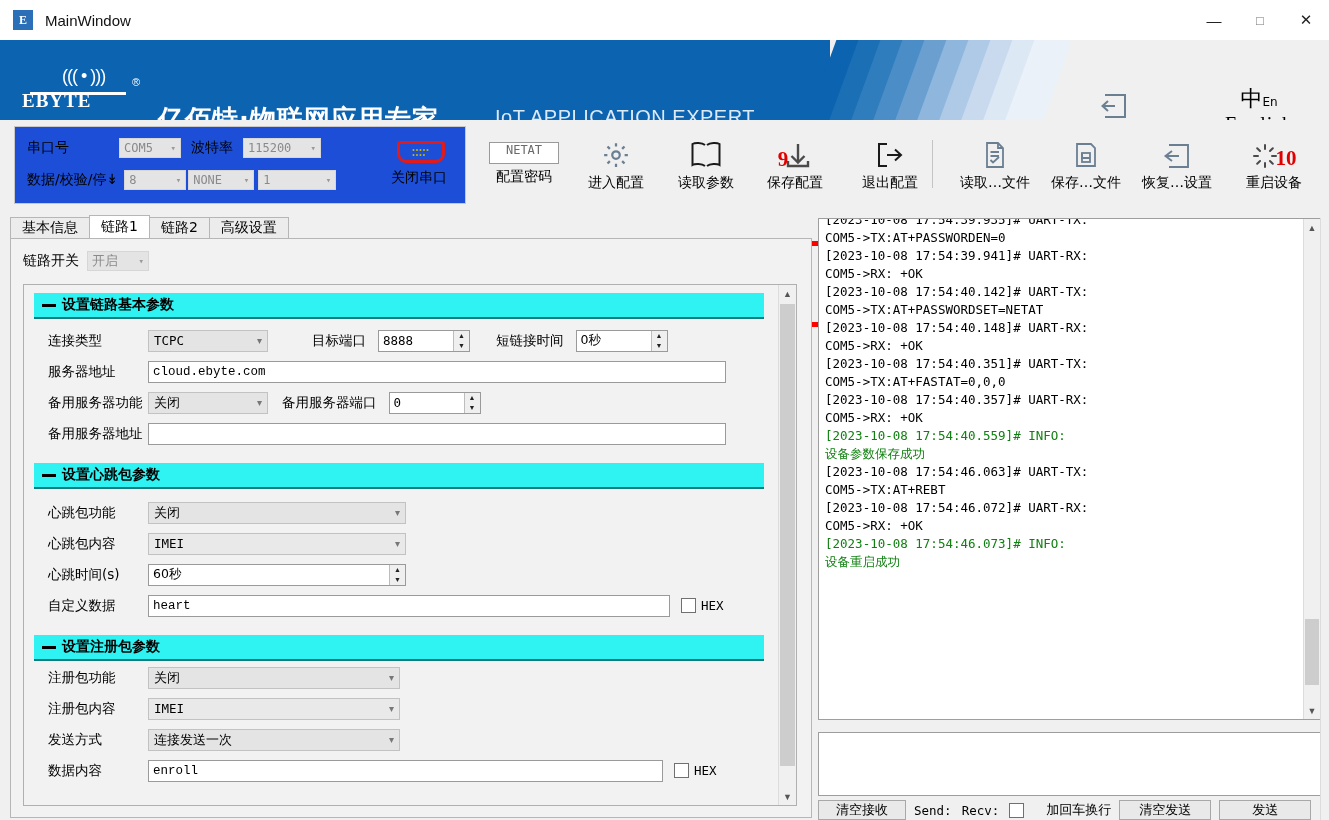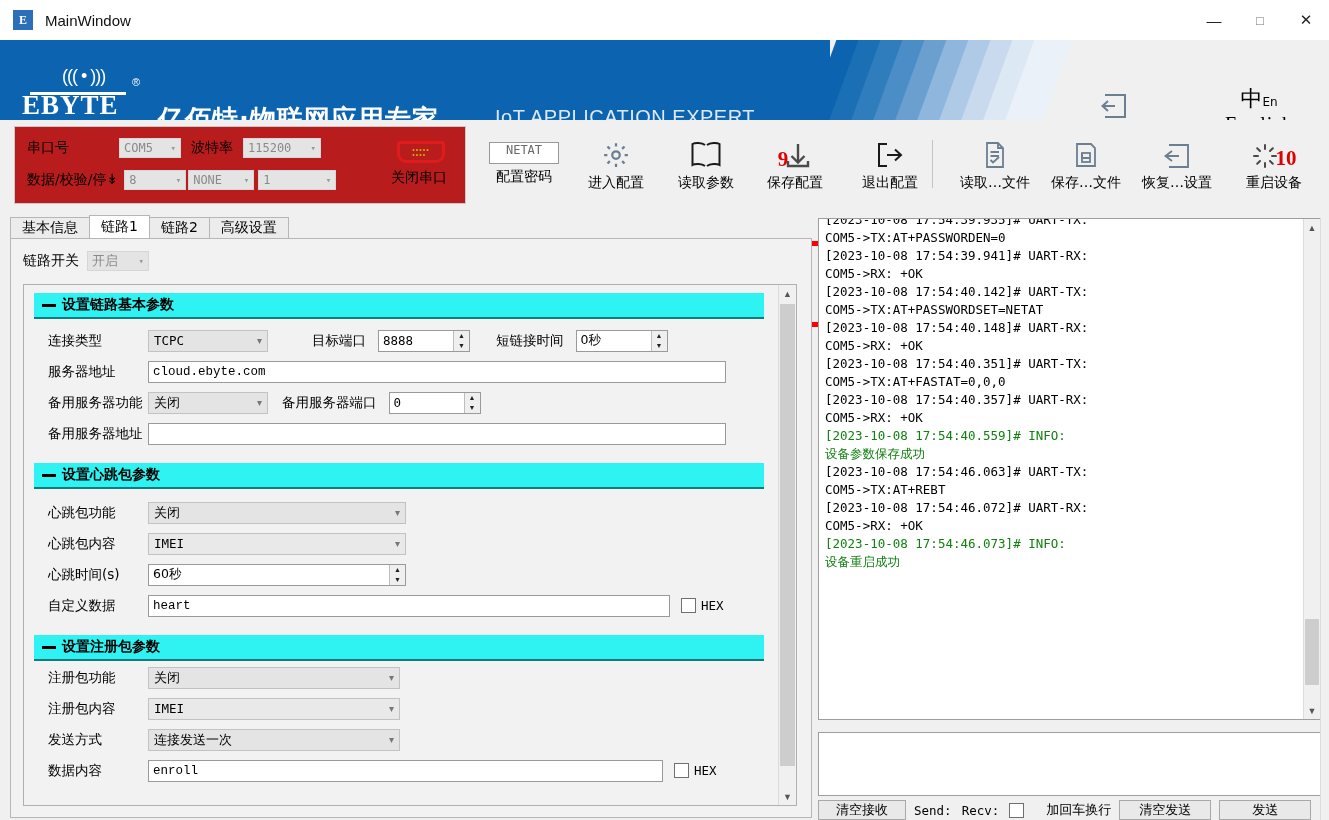--- a/index.html
+++ b/index.html
@@ -16,35 +16,35 @@
   .winbtns{position:absolute;right:0;top:0;height:40px;display:flex;}
   .winbtn{width:46px;height:40px;display:flex;align-items:center;justify-content:center;
      font-size:15px;color:#222;}
   .winbtn.mx{font-size:13px;color:#777;}
   
   .banner{height:80px;background:#f0f0f0;position:relative;overflow:hidden;}
   .banner-blue{position:absolute;left:0;top:0;width:830px;height:80px;background:#0c63b0;}
   .stripes{position:absolute;left:820px;top:0;width:250px;height:80px;overflow:hidden;}
   .stripe{position:absolute;top:-10px;width:38px;height:110px;transform:skewX(-20deg);}
   .logo{position:absolute;left:22px;top:44px;width:128px;height:34px;}
-  .logo-txt{font-family:"Liberation Serif",serif;font-weight:bold;font-size:27px;color:#fff;
+  .logo-txt{font-family:"Liberation Serif",serif;font-weight:bold;font-size:19px;color:#fff;
      letter-spacing:1px;position:absolute;left:0;top:6px;}
   .logo-bar{position:absolute;left:8px;top:8px;width:96px;height:3px;background:#fff;}
   .logo-reg{position:absolute;left:110px;top:-8px;color:#fff;font-size:11px;}
   .wave{position:absolute;left:40px;top:-18px;color:#fff;font-size:18px;letter-spacing:-1px;}
   .banner-cn{position:absolute;left:158px;top:62px;color:#fff;font-size:26px;font-weight:bold;
      font-family:"DejaVu Sans",sans-serif;letter-spacing:1px;}
   .banner-en{position:absolute;left:495px;top:66px;color:#dce9f6;font-size:20px;letter-spacing:.5px;}
   .switch-ico{position:absolute;right:200px;top:52px;}
   .lang-box{position:absolute;right:10px;top:48px;text-align:center;width:120px;}
   .lang-glyph{font-size:22px;line-height:22px;font-family:"DejaVu Sans",sans-serif;}
   .lang-en{font-size:20px;font-family:"Liberation Serif",serif;letter-spacing:1px;}
   
   .toolbar{height:88px;background:#f0f0f0;position:relative;}
-  .serialbox{position:absolute;left:14px;top:6px;width:450px;height:76px;border:1px solid #c8c8c8;background:#b91c1c;}
+  .serialbox{position:absolute;left:14px;top:6px;width:450px;height:76px;border:1px solid #c8c8c8;background:#1d4ed8;}
   .srow{position:absolute;left:12px;display:flex;align-items:center;height:22px;}
   .slabel{font-size:14px;font-family:"DejaVu Sans",sans-serif;}
   .combo{background:#e4e4e4;border:1px solid #d6d6d6;color:#8a8a8a;height:20px;
     display:flex;align-items:center;padding:0 4px;font-family:"DejaVu Sans Mono",monospace;font-size:12px;
     justify-content:space-between;box-sizing:border-box;}
   .combo .cv{overflow:hidden;white-space:nowrap;}
   .combo .ca{font-size:9px;color:#999;margin-left:4px;}
   .serial-ico{position:absolute;left:382px;top:14px;width:50px;height:24px;}
   .db9{width:48px;height:22px;border:3px solid #e01b1b;border-radius:3px 3px 9px 9px;box-sizing:border-box;
      display:flex;align-items:center;justify-content:center;}

